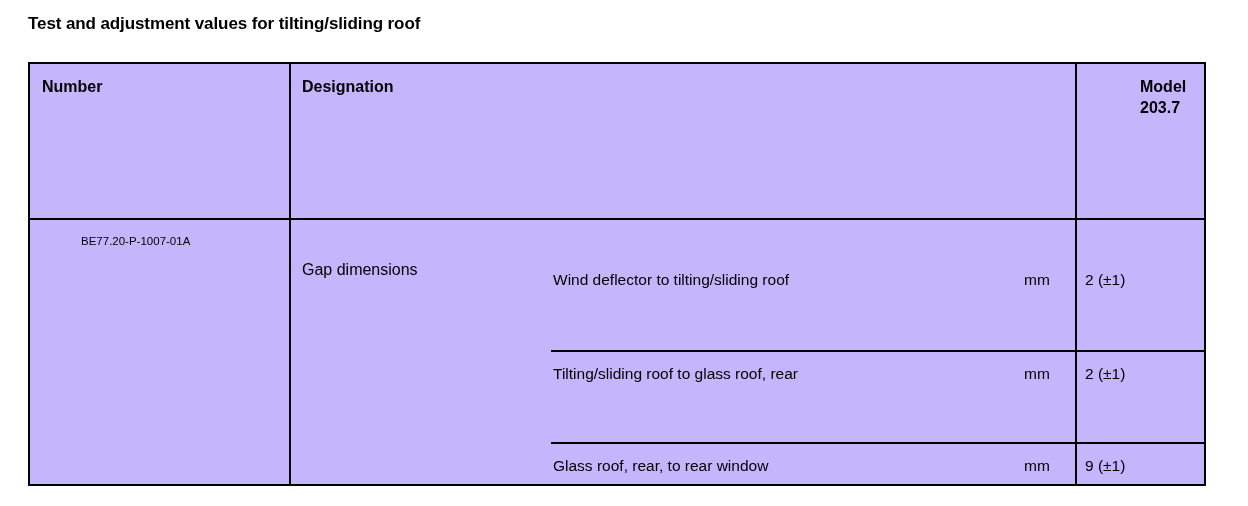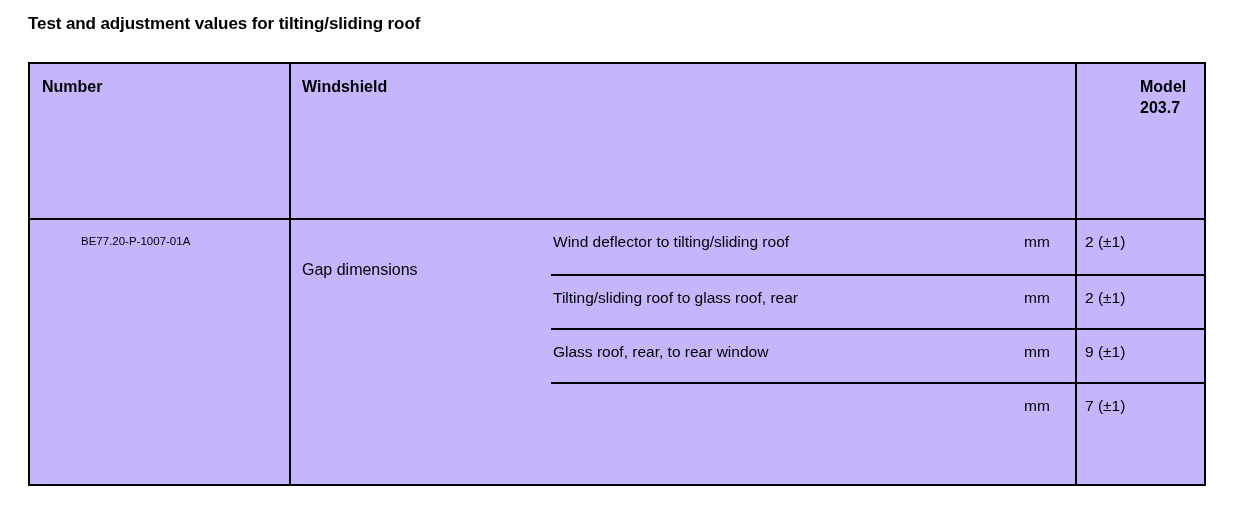--- a/index.html
+++ b/index.html
@@ -114,20 +114,21 @@
     right: 0;
     top: 0;
     bottom: 0;
   }
 
   .subrow {
     position: relative;
     box-sizing: border-box;
     border-top: 2px solid #000;
     height: 54px;
+    margin-top: 38px;
   }
   .subrow:first-child {
     border-top: none;
   }
   .subrow.tall {
     height: 106px;
   }
 
   .subrow-label {
     position: absolute;
@@ -165,21 +166,21 @@
 
   <div class="doc-title">Test and adjustment values for tilting/sliding roof</div>
 
   <div class="spec-table">
 
     <div class="vrule col-designation"></div>
     <div class="vrule col-value"></div>
     <div class="hrule-header"></div>
 
     <div class="th number">Number</div>
-    <div class="th designation">Windshield</div>
+    <div class="th designation">Designation</div>
     <div class="th model">Model
 203.7</div>
 
     <div class="body-band">
 
       <div class="cell-number">BE77.20-P-1007-01A</div>
 
       <div class="cell-designation">Gap dimensions</div>
 
       <div class="subrows">

